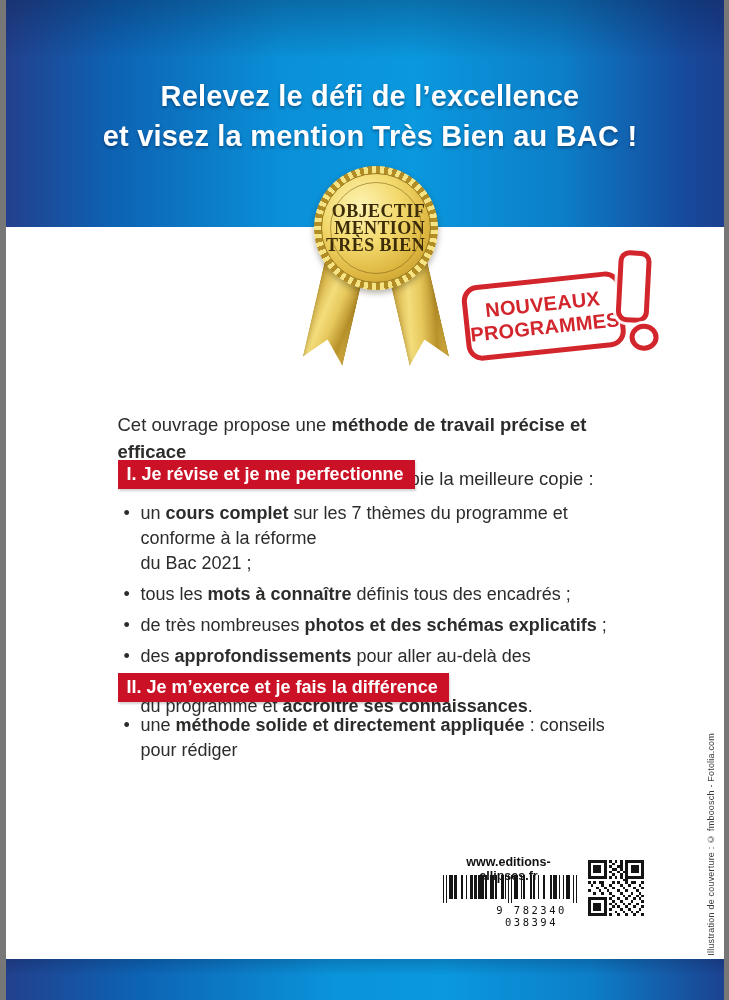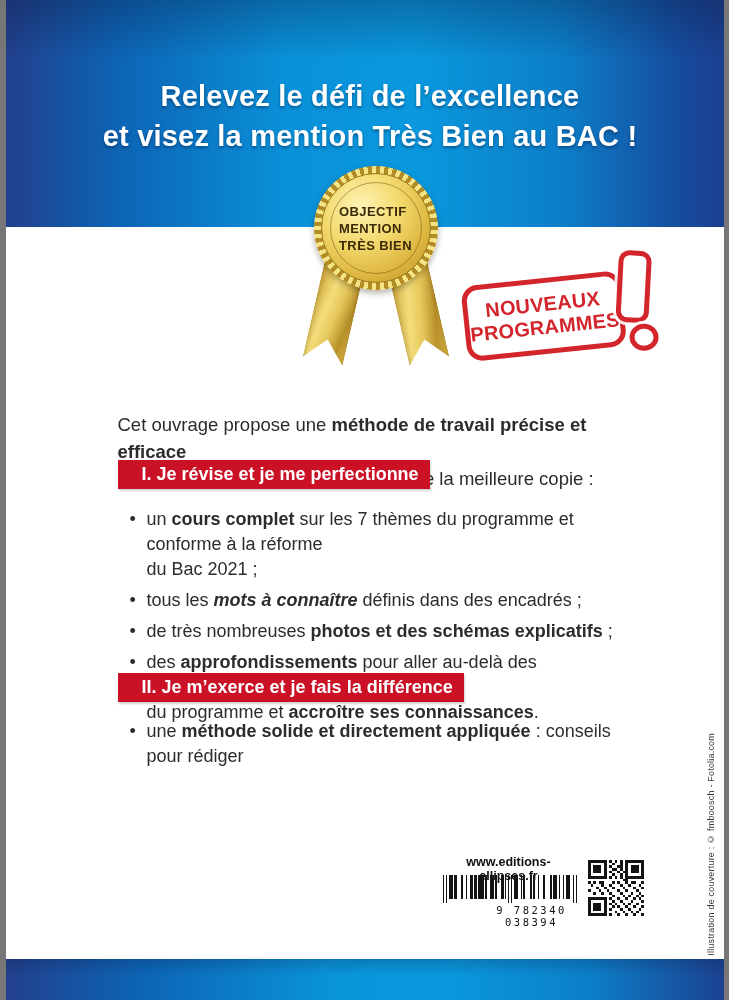--- a/index.html
+++ b/index.html
@@ -47,22 +47,22 @@
     width:108px;height:108px;border-radius:50%;
     background:radial-gradient(circle at 36% 30%,#fdf4b4 0%,#f3d96d 38%,#ddb640 68%,#b68c22 100%);
     border:1px solid #9a7a1e;
     display:flex;align-items:center;justify-content:center;position:relative;
   }
   .rosette-face::after{
     content:"";position:absolute;inset:8px;border-radius:50%;
     border:1px solid rgba(122,92,20,.55);
   }
   .medal-text{
-    text-align:left;font-family:Liberation Sans, sans-serif;font-weight:700;
-    font-size:13px;line-height:17px;color:#3b2b08;letter-spacing:.4px;
+    text-align:right;font-family:Liberation Serif, serif;font-weight:700;
+    font-size:18px;line-height:17px;color:#3b2b08;letter-spacing:.4px;
   }
   
   .stamp{position:absolute;left:458px;top:262px;width:200px;height:110px;transform:rotate(-6deg);}
   .stamp-box{
     position:absolute;left:0;top:14px;width:150px;height:66px;
     border:5px solid #d2252c;border-radius:16px;background:#fff;
     display:flex;flex-direction:column;align-items:center;justify-content:center;
     box-shadow:0 0 0 3px rgba(255,255,255,.9);
   }
   .stamp-text{color:#d2252c;font-weight:700;font-size:20px;line-height:23px;text-align:center;letter-spacing:.2px;}
@@ -73,26 +73,26 @@
   }
   .excl-dot{
     position:absolute;left:163px;top:70px;width:19px;height:17px;background:#fff;
     border:5px solid #d2252c;border-radius:50%;transform:rotate(9deg);
     box-shadow:0 0 0 3px rgba(255,255,255,.9);
   }
   
   .intro{position:absolute;left:112px;top:392px;width:505px;font-size:18.5px;line-height:27px;}
   .sec-title{
     position:absolute;left:112px;display:inline-block;background:#cb1126;color:#fff;
-    font-weight:700;font-size:18px;line-height:24px;padding:2px 11px 3px 24px;
+    font-weight:700;font-size:18px;line-height:24px;padding:2px 11px 3px 9px;
     box-shadow:1px 2px 2px rgba(0,0,0,.18);
   }
   .sec1-title{top:460px;}
   .sec2-title{top:673px;text-align:center;}
-  ul.bullets{position:absolute;left:112px;width:520px;margin:10px;padding:0;list-style:none;font-size:18px;line-height:25px;}
+  ul.bullets{position:absolute;left:112px;width:520px;margin:4px;padding:0;list-style:none;font-size:18px;line-height:25px;}
   ul.sec1{top:497px;}
   ul.sec2{top:709px;}
   ul.bullets li{position:relative;padding-left:19px;margin-bottom:6px;}
   ul.bullets li::before{content:"•";position:absolute;left:2px;top:0;font-size:18px;}
   
   .website{position:absolute;left:433px;top:855px;width:140px;text-align:center;font-weight:700;font-size:12.5px;color:#111;}
   .barcode{position:absolute;left:437px;top:875px;width:134px;}
   .barcode svg{display:block;width:134px;height:28px;}
   .barcode-digits{font-size:10.5px;letter-spacing:2.5px;color:#111;text-align:center;margin-top:1px;font-family:"DejaVu Sans Mono",monospace;margin-left:44px;}
   .qr{position:absolute;left:582px;top:860px;width:56px;height:56px;}
@@ -139,21 +139,21 @@
     </div>
     <div class="excl-bar"></div>
     <div class="excl-dot"></div>
   </div>
 
   <p class="intro"><span>Cet ouvrage propose une </span><span style="font-weight: 700;">méthode de travail précise et efficace</span><br><span style="font-weight: 700;">en deux étapes</span><span> pour faire de sa copie la meilleure copie :</span></p>
 
   <div class="sec-title sec1-title">I. Je révise et je me perfectionne</div>
   <ul class="bullets sec1">
     <li><span>un </span><span style="font-weight: 700;">cours complet</span><span> sur les 7 thèmes du programme et conforme à la réforme</span><br><span>du Bac 2021 ;</span></li>
-    <li><span>tous les </span><span style="font-weight: 700; font-style: italic;">mots à connaître</span><span> définis dans des encadrés ;</span></li>
+    <li><span>tous les </span><span style="font-weight: 700;">mots à connaître</span><span> définis tous des encadrés ;</span></li>
     <li><span>de très nombreuses </span><span style="font-weight: 700;">photos et des schémas explicatifs</span><span> ;</span></li>
     <li><span>des </span><span style="font-weight: 700;">approfondissements</span><span> pour aller au-delà des fondamentaux</span><br><span>du programme et </span><span style="font-weight: 700;">accroître ses connaissances</span><span>.</span></li>
   </ul>
 
   <div class="sec-title sec2-title">II. Je m’exerce et je fais la différence</div>
   <ul class="bullets sec2">
     <li><span>une </span><span style="font-weight: 700;">méthode solide et directement appliquée</span><span> : conseils pour rédiger</span><br></li>
   </ul>
 
   <div class="website">www.editions-ellipses.fr</div>

